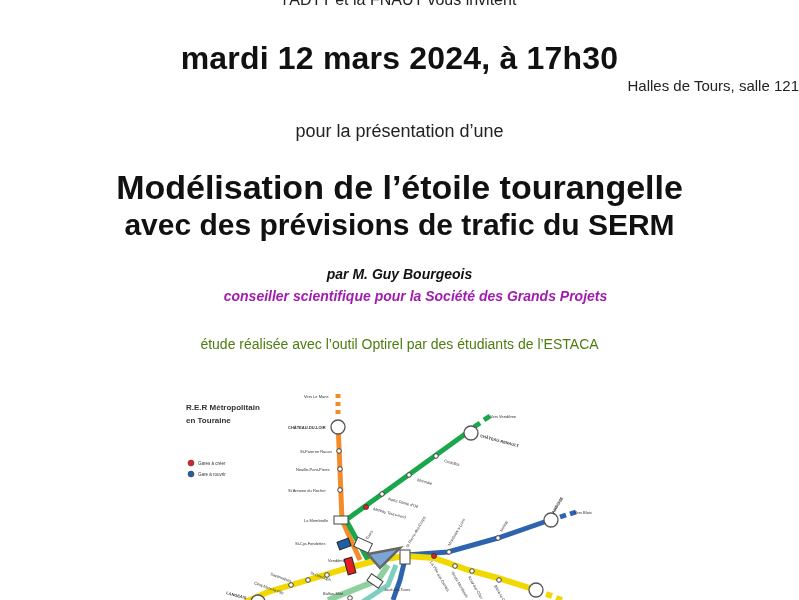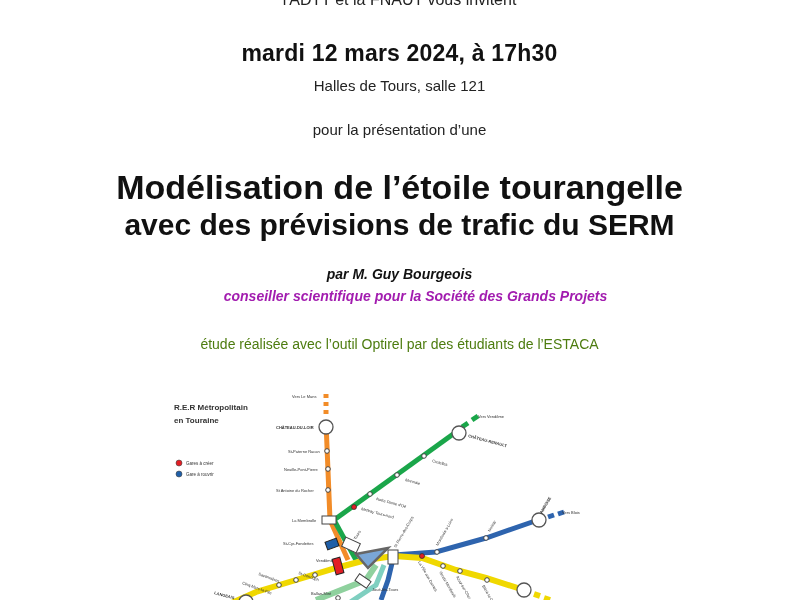--- a/index.html
+++ b/index.html
@@ -1,28 +1,28 @@
 <!DOCTYPE html>
 <html><head>
 <meta charset="utf-8">
 <style>
   html, body { margin: 0; padding: 0; background: #ffffff; }
   body { width: 799px; height: 600px; overflow: hidden; position: relative;
          font-family: "Liberation Sans", "DejaVu Sans", sans-serif; color: #111; }
   .line { position: absolute; left: 0; width: 799px; text-align: center; white-space: nowrap; }
   .hosts { top: -9px; font-size: 16px; color: #222; }
-  .date { top: 40px; font-size: 23px; font-weight: bold; color: #111; letter-spacing: 0.2px; }
-  .venue { top: 77px; font-size: 15px; color: #222; }
-  .intro { top: 121px; font-size: 15px; color: #222; }
+  .date { top: 40px; font-size: 32px; font-weight: bold; color: #111; letter-spacing: 0.2px; }
+  .venue { top: 77px; font-size: 15px; color: #222; text-align: right; }
+  .intro { top: 121px; font-size: 18px; color: #222; }
   .title1 { top: 168px; font-size: 34px; font-weight: bold; color: #111; }
   .title2 { top: 208px; font-size: 30px; font-weight: bold; color: #111; }
   .speaker { top: 266px; font-size: 14px; font-weight: bold; font-style: italic; color: #111; }
   .role { top: 288px; font-size: 14px; font-weight: bold; font-style: italic; color: #a21caf; padding-left: 16px; }
   .study { top: 336px; font-size: 14px; color: #4d7c0f; }
-  .map { position: absolute; left: 156px; top: 380px; width: 500px; height: 220px; text-align: right; }
+  .map { position: absolute; left: 168px; top: 380px; width: 500px; height: 220px; text-align: right; }
   .map svg { display: block; }
   .map text { font-family: "Liberation Sans", sans-serif; fill: #333; }
 </style>
 </head>
 <body>
 
 <div class="line hosts">l'ADTT et la FNAUT vous invitent</div>
 <div class="line date">mardi 12 mars 2024, à 17h30</div>
 <div class="line venue">Halles de Tours, salle 121</div>
 <div class="line intro">pour la présentation d’une</div>

